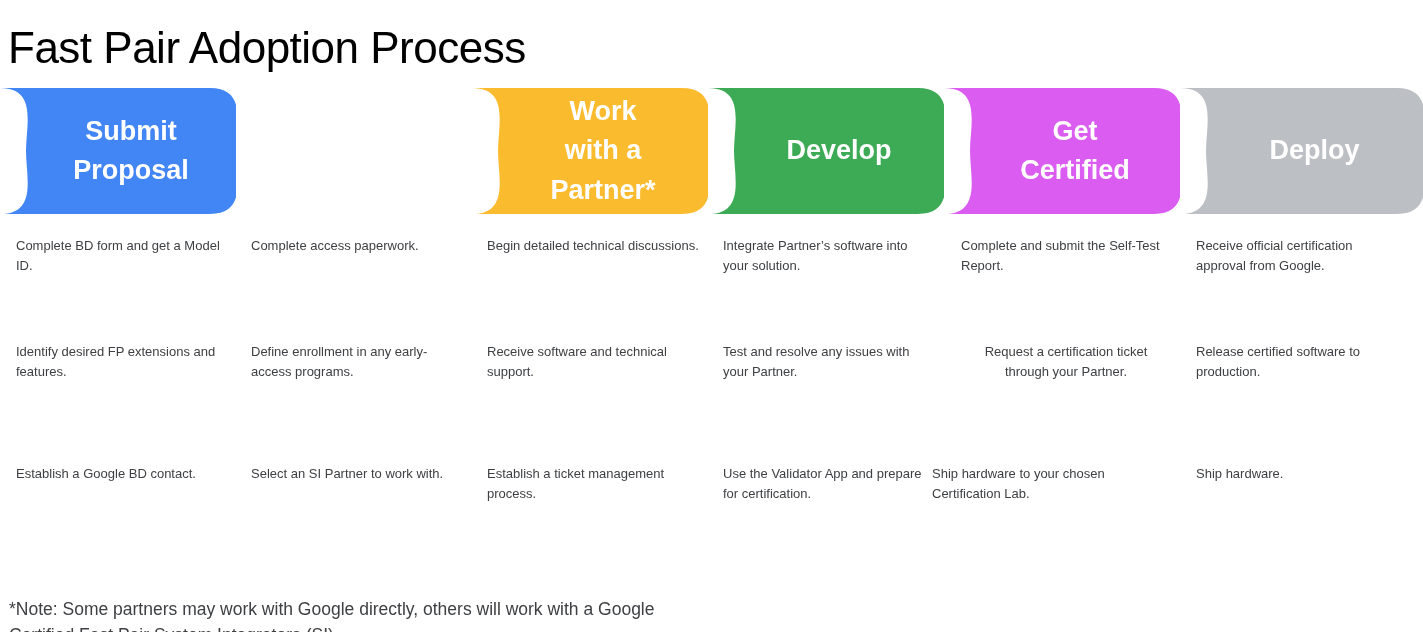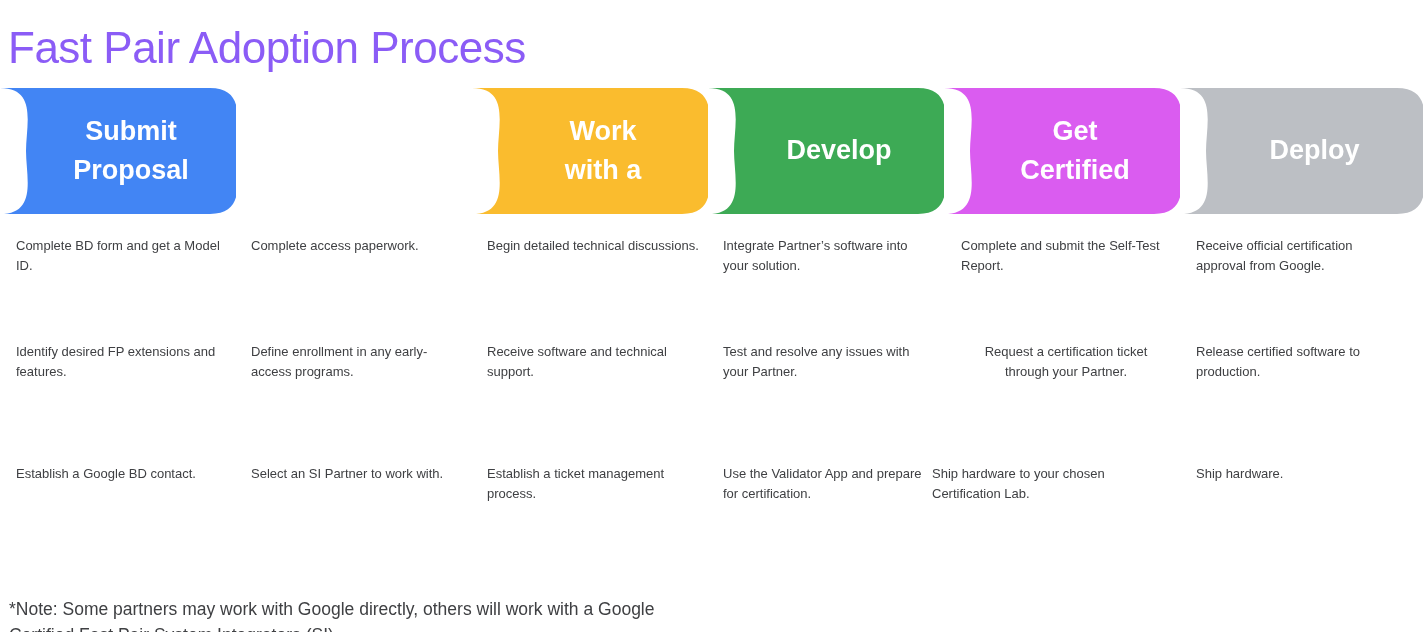--- a/index.html
+++ b/index.html
@@ -16,21 +16,21 @@
     position: relative;
   }
 
   #page-title {
     position: absolute;
     left: 8px;
     top: -6px;
     font-size: 44px;
     font-weight: 400;
     letter-spacing: -0.5px;
-    color: #8b5cf6;
+    color: #000000;
     white-space: nowrap;
   }
 
   
   #banner-row {
     position: absolute;
     left: 0;
     top: 88px;
     width: 1423px;
     height: 126px;
@@ -116,20 +116,21 @@
         <span>Proposal</span>
       </div>
     </div>
     <div class="banner" style="left: 472px; width: 236px;">
       <svg width="236" height="126" viewBox="0 0 236 126">
         <path d="M 0 0 L 210 0 C 247.7 0 236 37.8 236 63 C 236 88.19999999999999 247.7 126 210 126 L 0 126 C 37.699999999999996 126 26 88.19999999999999 26 63 C 26 37.8 37.699999999999996 0 0 0 Z" fill="#fabc2e"></path>
       </svg>
       <div class="banner-label">
         <span>Work</span>
         <span>with a</span>
+        <span>Partner*</span>
       </div>
     </div>
     <div class="banner" style="left: 944px; width: 236px;">
       <svg width="236" height="126" viewBox="0 0 236 126">
         <path d="M 0 0 L 210 0 C 247.7 0 236 37.8 236 63 C 236 88.19999999999999 247.7 126 210 126 L 0 126 C 37.699999999999996 126 26 88.19999999999999 26 63 C 26 37.8 37.699999999999996 0 0 0 Z" fill="#da5cf0"></path>
       </svg>
       <div class="banner-label">
         <span>Get</span>
         <span>Certified</span>
       </div>

